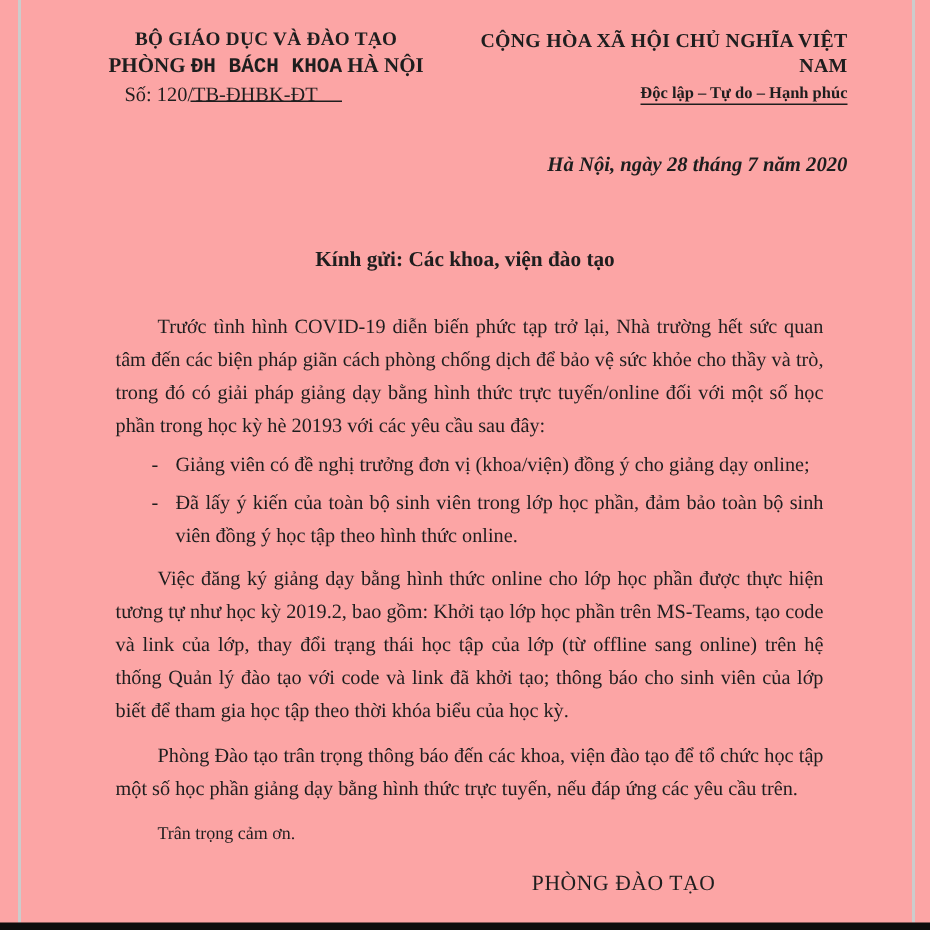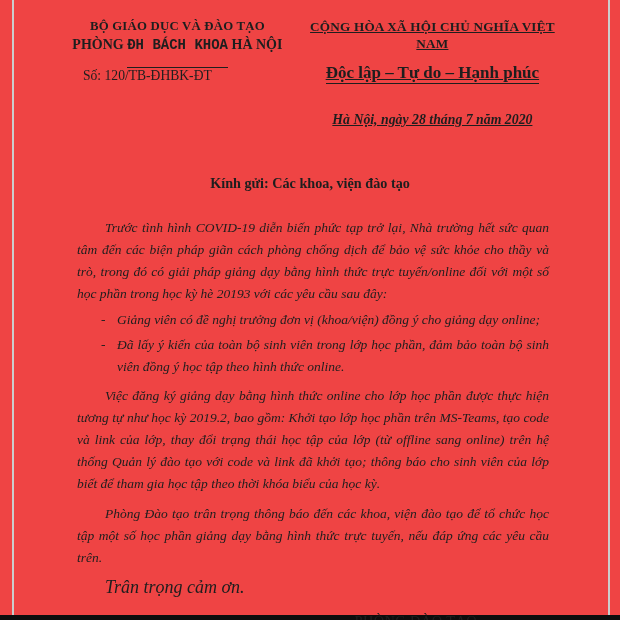--- a/index.html
+++ b/index.html
@@ -1,20 +1,20 @@
 <!DOCTYPE html>
 <html><head>
 <meta charset="utf-8">
 <style>
   html, body { margin: 0; padding: 0; background: #ffffff; }
   .stage {
     position: relative;
     width: 620px;
     height: 620px;
-    background: #ef4444;
+    background: #fca5a5;
     overflow: hidden;
     font-family: "Liberation Serif", "DejaVu Serif", serif;
     color: #1e1e1e;
   }
   .edge-line {
     position: absolute;
     top: 0;
     bottom: 5px;
     width: 2px;
     background: #cccccc;
@@ -29,58 +29,58 @@
   }
   .doc {
     position: absolute;
     left: 55px;
     top: 18px;
     width: 510px;
   }
   
   .letterhead { display: flex; }
   .lh-left  { width: 48%; text-align: center; }
-  .lh-right { width: 52%; text-align: center; text-decoration: underline; }
+  .lh-right { width: 52%; text-align: right; }
   .org-line1 { font-weight: bold; font-size: 12.8px; line-height: 17px; letter-spacing: 0.2px; }
   .org-line2 { font-weight: bold; font-size: 14px;   line-height: 19px; }
   .org-underline { border-bottom: 1.5px solid #1e1e1e; padding-bottom: 14px; font-family: Liberation Mono, monospace; }
-  .ref-number { text-align: left; padding-left: 28px; margin-top: 13px; font-size: 13.6px; }
+  .ref-number { text-align: left; padding-left: 28px; font-size: 13.6px; }
   .nat-line1 { font-weight: bold; font-size: 13.2px; line-height: 17px; letter-spacing: 0.2px; }
-  .motto { font-weight: bold; font-size: 17px; line-height: 19px; margin-top: 11px; }
+  .motto { font-weight: bold; font-size: 11px; line-height: 19px; margin-top: 1px; }
   .motto-underline { border-bottom: 1.5px solid #1e1e1e; padding-bottom: 1px; }
   .date-line { font-style: italic; font-weight: bold; font-size: 13.8px; margin-top: 30px; }
   
   .recipient {
     text-align: center;
     font-weight: bold;
     font-size: 14.2px;
     margin-top: 47px;
   }
-  .body-text { width: 472px; margin: 0 auto 0 22px; font-style: italic; }
+  .body-text { width: 472px; margin: 0 auto 0 22px; }
   .para {
     font-size: 13.5px;
     line-height: 22px;
     text-align: justify;
     text-indent: 28px;
     margin: 0;
   }
   .para-1 { margin-top: 25px; }
   .bullets { margin-top: 4px; }
   .bullet-item {
     display: flex;
     font-size: 13.5px;
     line-height: 22px;
     margin-top: 3px;
   }
   .bullet-dash { width: 16px; padding-left: 24px; flex: 0 0 auto; }
   .bullet-text { flex: 1 1 auto; text-align: justify; }
   .para-2 { margin-top: 7px; }
   .para-3 { margin-top: 8px; }
   .closing {
-    font-size: 18px;
+    font-size: 12px;
     line-height: 22px;
     text-indent: 28px;
     margin-top: 7px;
   }
   .signature {
     width: 220px;
     margin: 15px 88px 0 auto;
     text-align: right;
     font-size: 14.4px;
     letter-spacing: 0.4px;

